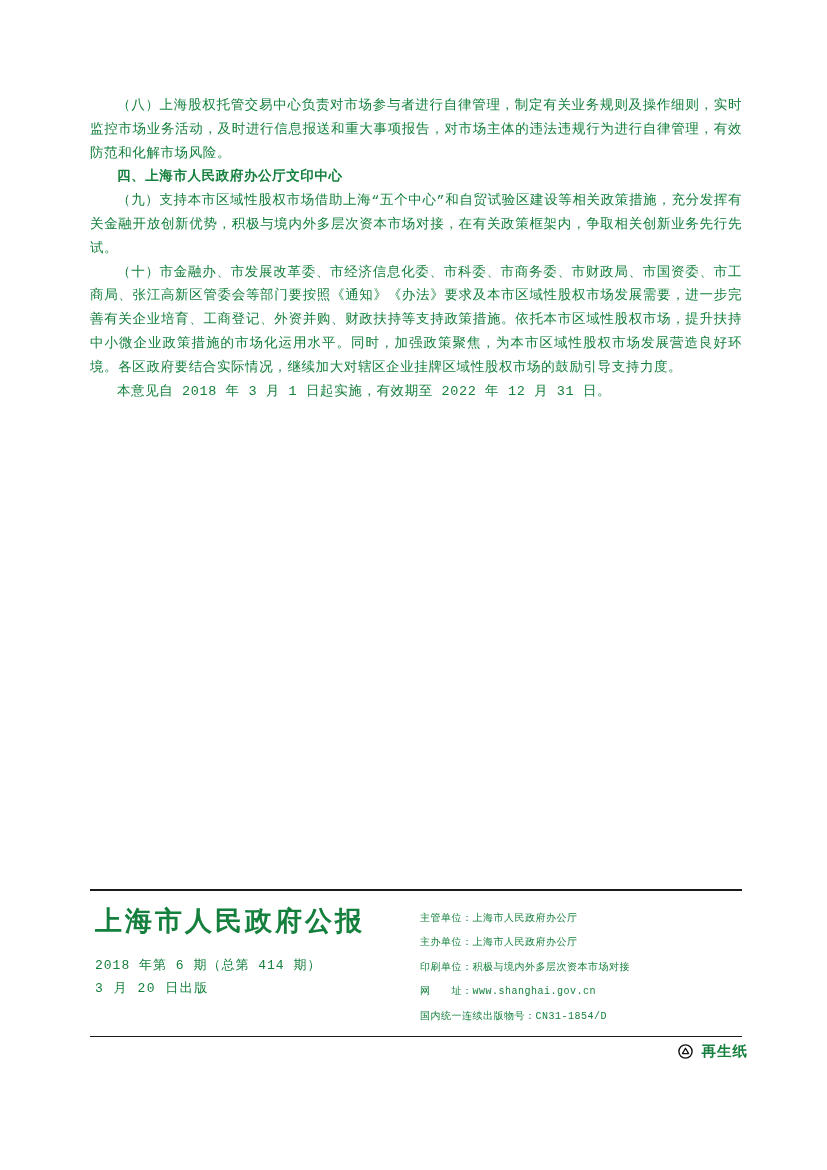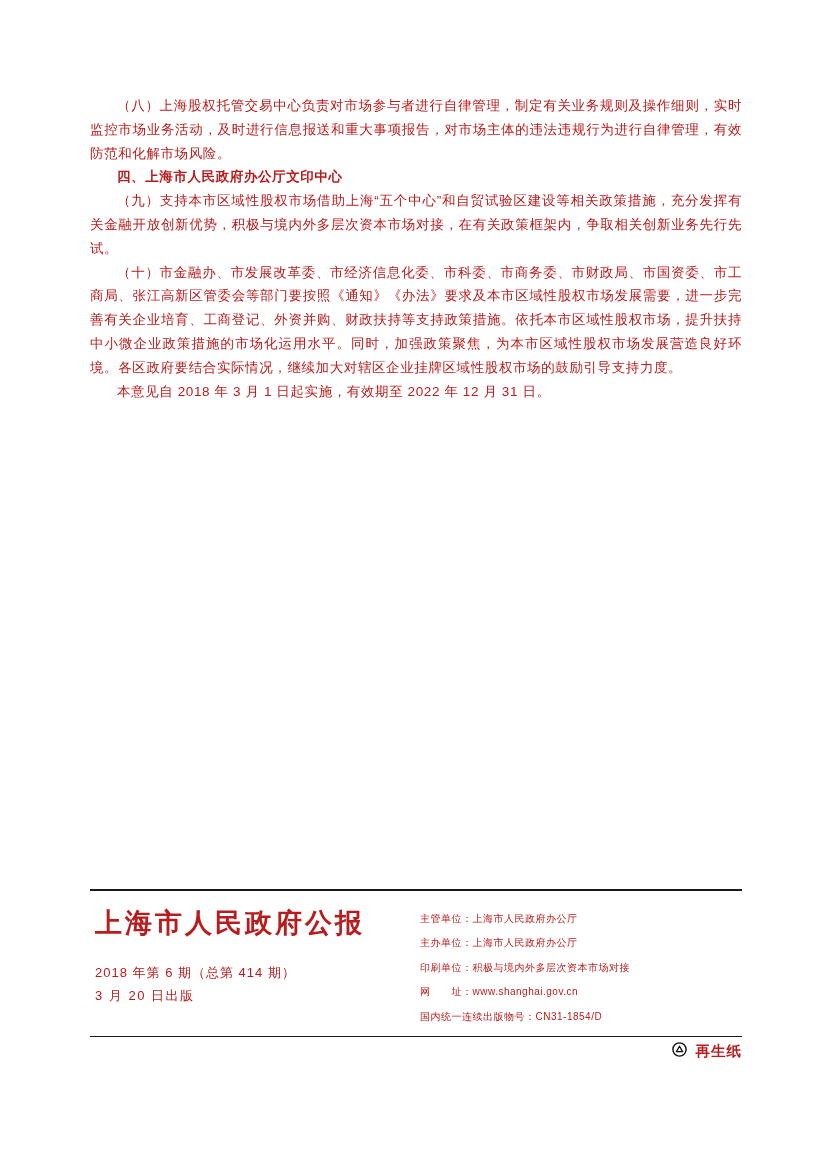--- a/index.html
+++ b/index.html
@@ -6,22 +6,22 @@
     margin: 0;
     padding: 0;
     background: #ffffff;
   }
   .page {
     position: relative;
     width: 827px;
     height: 1170px;
     background: #ffffff;
     overflow: hidden;
-    font-family: Liberation Sans, sans-serif;
-    color: #b91c1c;
+    font-family: Liberation Mono, monospace;
+    color: #15803d;
   }
   
   .body-text {
     position: absolute;
     left: 90px;
     top: 94px;
     width: 652px;
     font-size: 13.5px;
     line-height: 23.8px;
     text-align: justify;
@@ -52,21 +52,21 @@
     text-align: left;
   }
   .gazette-title {
     font-size: 27px;
     font-weight: bold;
     letter-spacing: 3px;
     line-height: 34px;
     white-space: nowrap;
   }
   .issue-line {
-    margin-top: 24px;
+    margin-top: 16px;
     font-size: 13px;
     letter-spacing: 1px;
     white-space: nowrap;
   }
   .publish-date {
     margin-top: 5px;
     font-size: 13px;
     letter-spacing: 1.5px;
     white-space: nowrap;
   }
@@ -85,24 +85,24 @@
   .footer-rule-bottom {
     position: absolute;
     left: 90px;
     top: 1036px;
     width: 652px;
     height: 1px;
     background: #1a1a1a;
   }
   .recycled-mark {
     position: absolute;
-    right: 85px;
+    right: 79px;
     top: 1042px;
     display: flex;
-    align-items: flex-start;
+    align-items: center;
     gap: 9px;
     font-size: 14.5px;
     font-weight: bold;
     letter-spacing: 1px;
   }
   .recycled-mark svg {
     display: block;
   }
 </style>
 </head>

